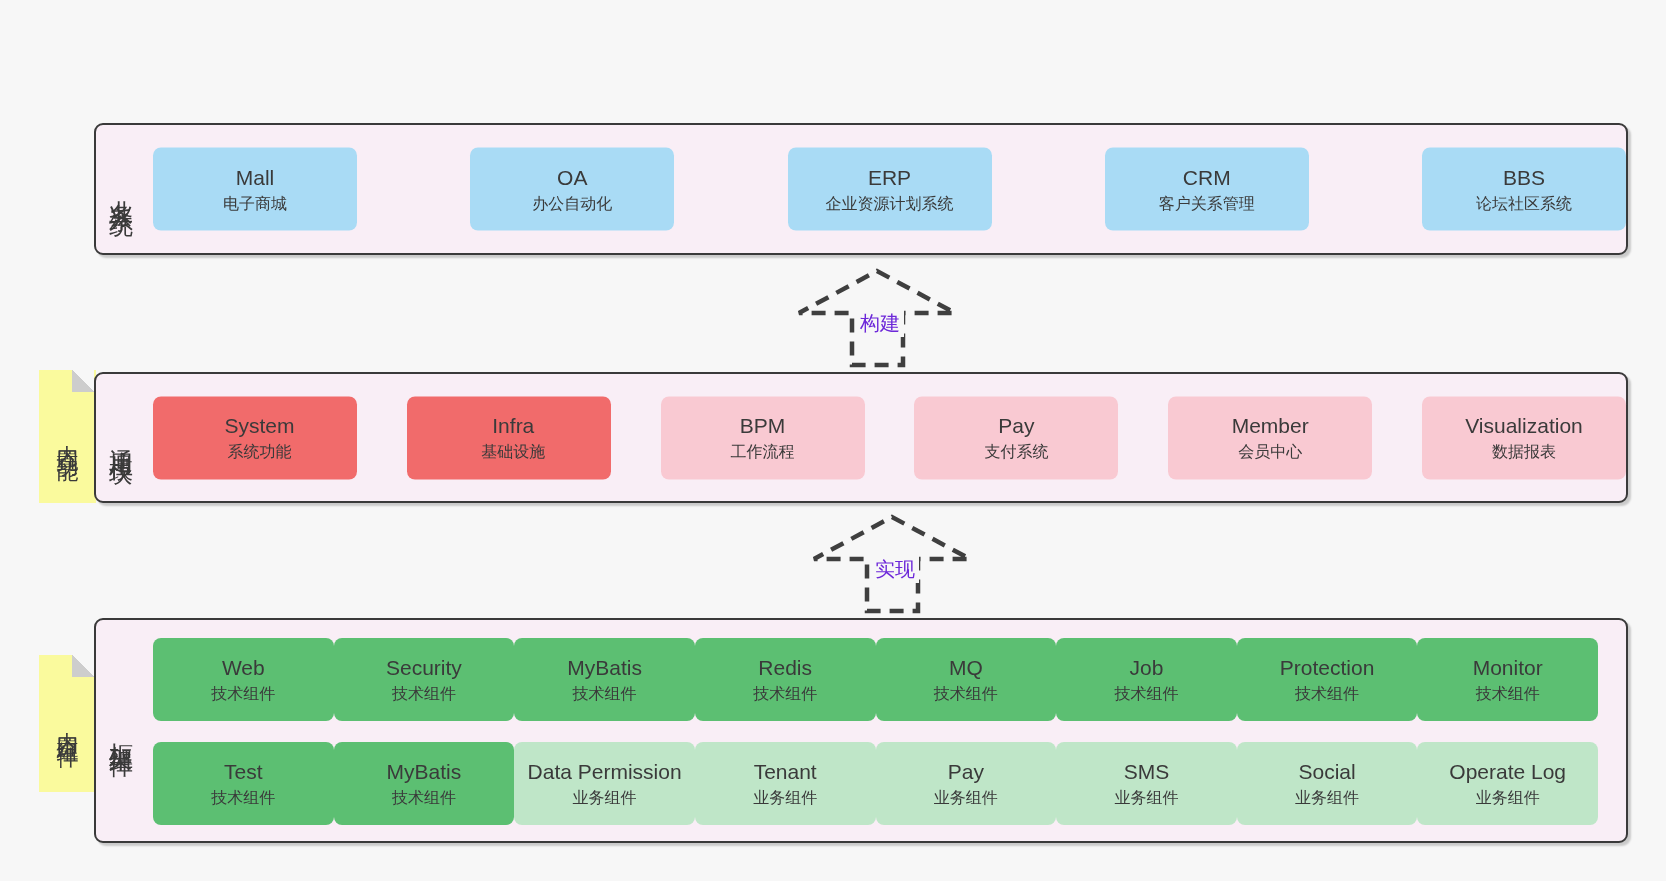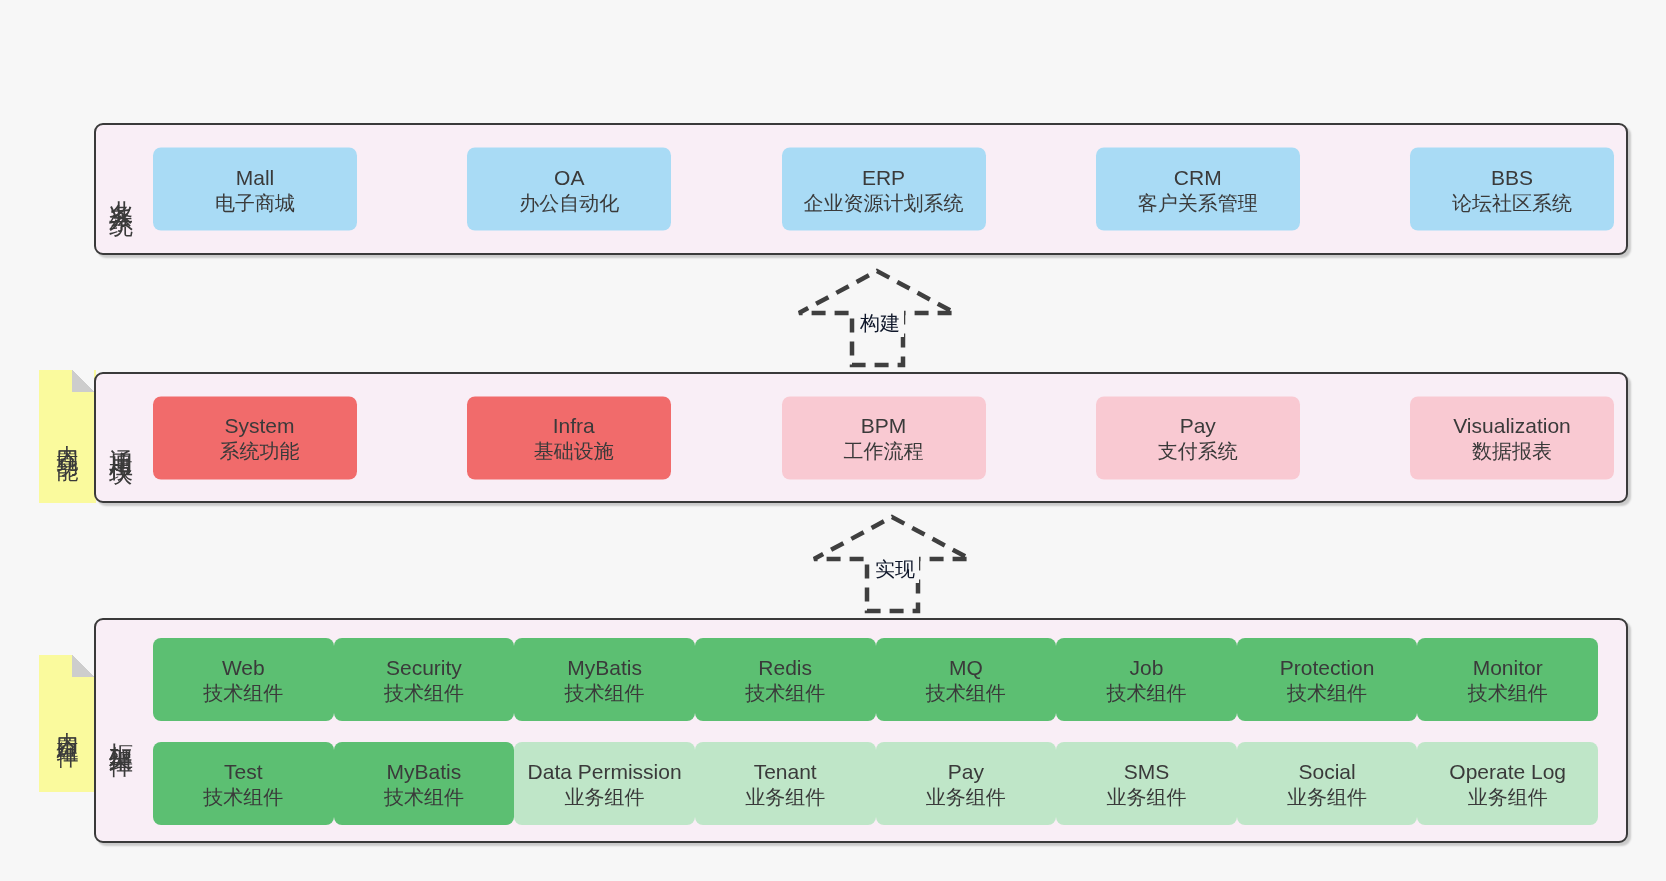--- a/index.html
+++ b/index.html
@@ -18,36 +18,36 @@
   }
   .panel-business{top:123px;height:132px;}
   .panel-modules{top:372px;height:131px;}
   .panel-components{top:618px;height:225px;}
   .v-label{
     position:absolute;left:9px;top:50%;transform:translateY(-50%);
     writing-mode:vertical-rl;text-orientation:upright;
     font-size:24px;letter-spacing:4px;color:#3a3a3a;white-space:nowrap;
   }
   .boxes{
-    position:absolute;left:57px;right:12px;top:50%;transform:translateY(-50%);
+    position:absolute;left:57px;right:0;top:50%;transform:translateY(-50%);
     display:flex;justify-content:space-between;align-items:center;
   }
   .row{
     position:absolute;left:57px;right:28px;
     display:flex;justify-content:space-between;align-items:center;
   }
   .row-1{top:18px;}
   .row-2{top:122px;}
   .box{
     box-sizing:border-box;height:83px;border-radius:8px;
     display:flex;flex-direction:column;justify-content:center;align-items:center;
     text-align:center;padding:0 6px;
   }
   .box .name{font-size:21px;line-height:27px;}
-  .box .desc{font-size:20px;line-height:25px;}
+  .box .desc{font-size:16px;line-height:25px;}
   .box-wide{width:204px;}
   .box-sm{width:182px;}
   .blue{background:#a9dbf5;}
   .red{background:#f16b6b;padding-left:15px;}
   .pink{background:#f9c9d2;}
   .green{background:#5cbf72;}
   .green-light{background:#bfe6c8;}
   
   .sticky{
     position:absolute;left:39px;width:57px;background:#fafa9d;z-index:0;
@@ -63,21 +63,21 @@
   }
   .sticky-modules{top:370px;height:133px;}
   .sticky-components{top:655px;height:137px;}
   
   .arrow{position:absolute;width:200px;height:112px;z-index:0;}
   .arrow-build{left:780px;top:262px;}
   .arrow-implement{left:795px;top:508px;}
   .arrow svg{position:absolute;inset:0;}
   .arrow .arrow-label{
     position:absolute;left:50%;top:48px;transform:translateX(-50%);
-    background:#f7f7f7;padding:0 4px;font-size:20px;color:#0f172a;white-space:nowrap;
+    background:#f7f7f7;padding:0 4px;font-size:20px;color:#6d28d9;white-space:nowrap;
   }
 </style>
 </head>
 <body>
 
 <div class="panel panel-business">
   <div class="v-label">业务系统</div>
   <div class="boxes">
     <div class="box box-wide blue">
       <span class="name">Mall</span>
@@ -125,20 +125,24 @@
     </div>
     <div class="box box-wide pink">
       <span class="name">BPM</span>
       <span class="desc">工作流程</span>
     </div>
     <div class="box box-wide pink">
       <span class="name">Pay</span>
       <span class="desc">支付系统</span>
     </div>
     <div class="box box-wide pink">
+      <span class="name">Member</span>
+      <span class="desc">会员中心</span>
+    </div>
+    <div class="box box-wide pink">
       <span class="name">Visualization</span>
       <span class="desc">数据报表</span>
     </div>
   </div>
 </div>
 
 <div class="arrow arrow-implement">
   <svg viewBox="0 0 200 112">
     <polygon points="97,9 175,51 123,51 123,103 72,103 72,51 19,51" fill="none" stroke="#3f3f3f" stroke-width="4.5" stroke-dasharray="14 9"></polygon>
   </svg>

